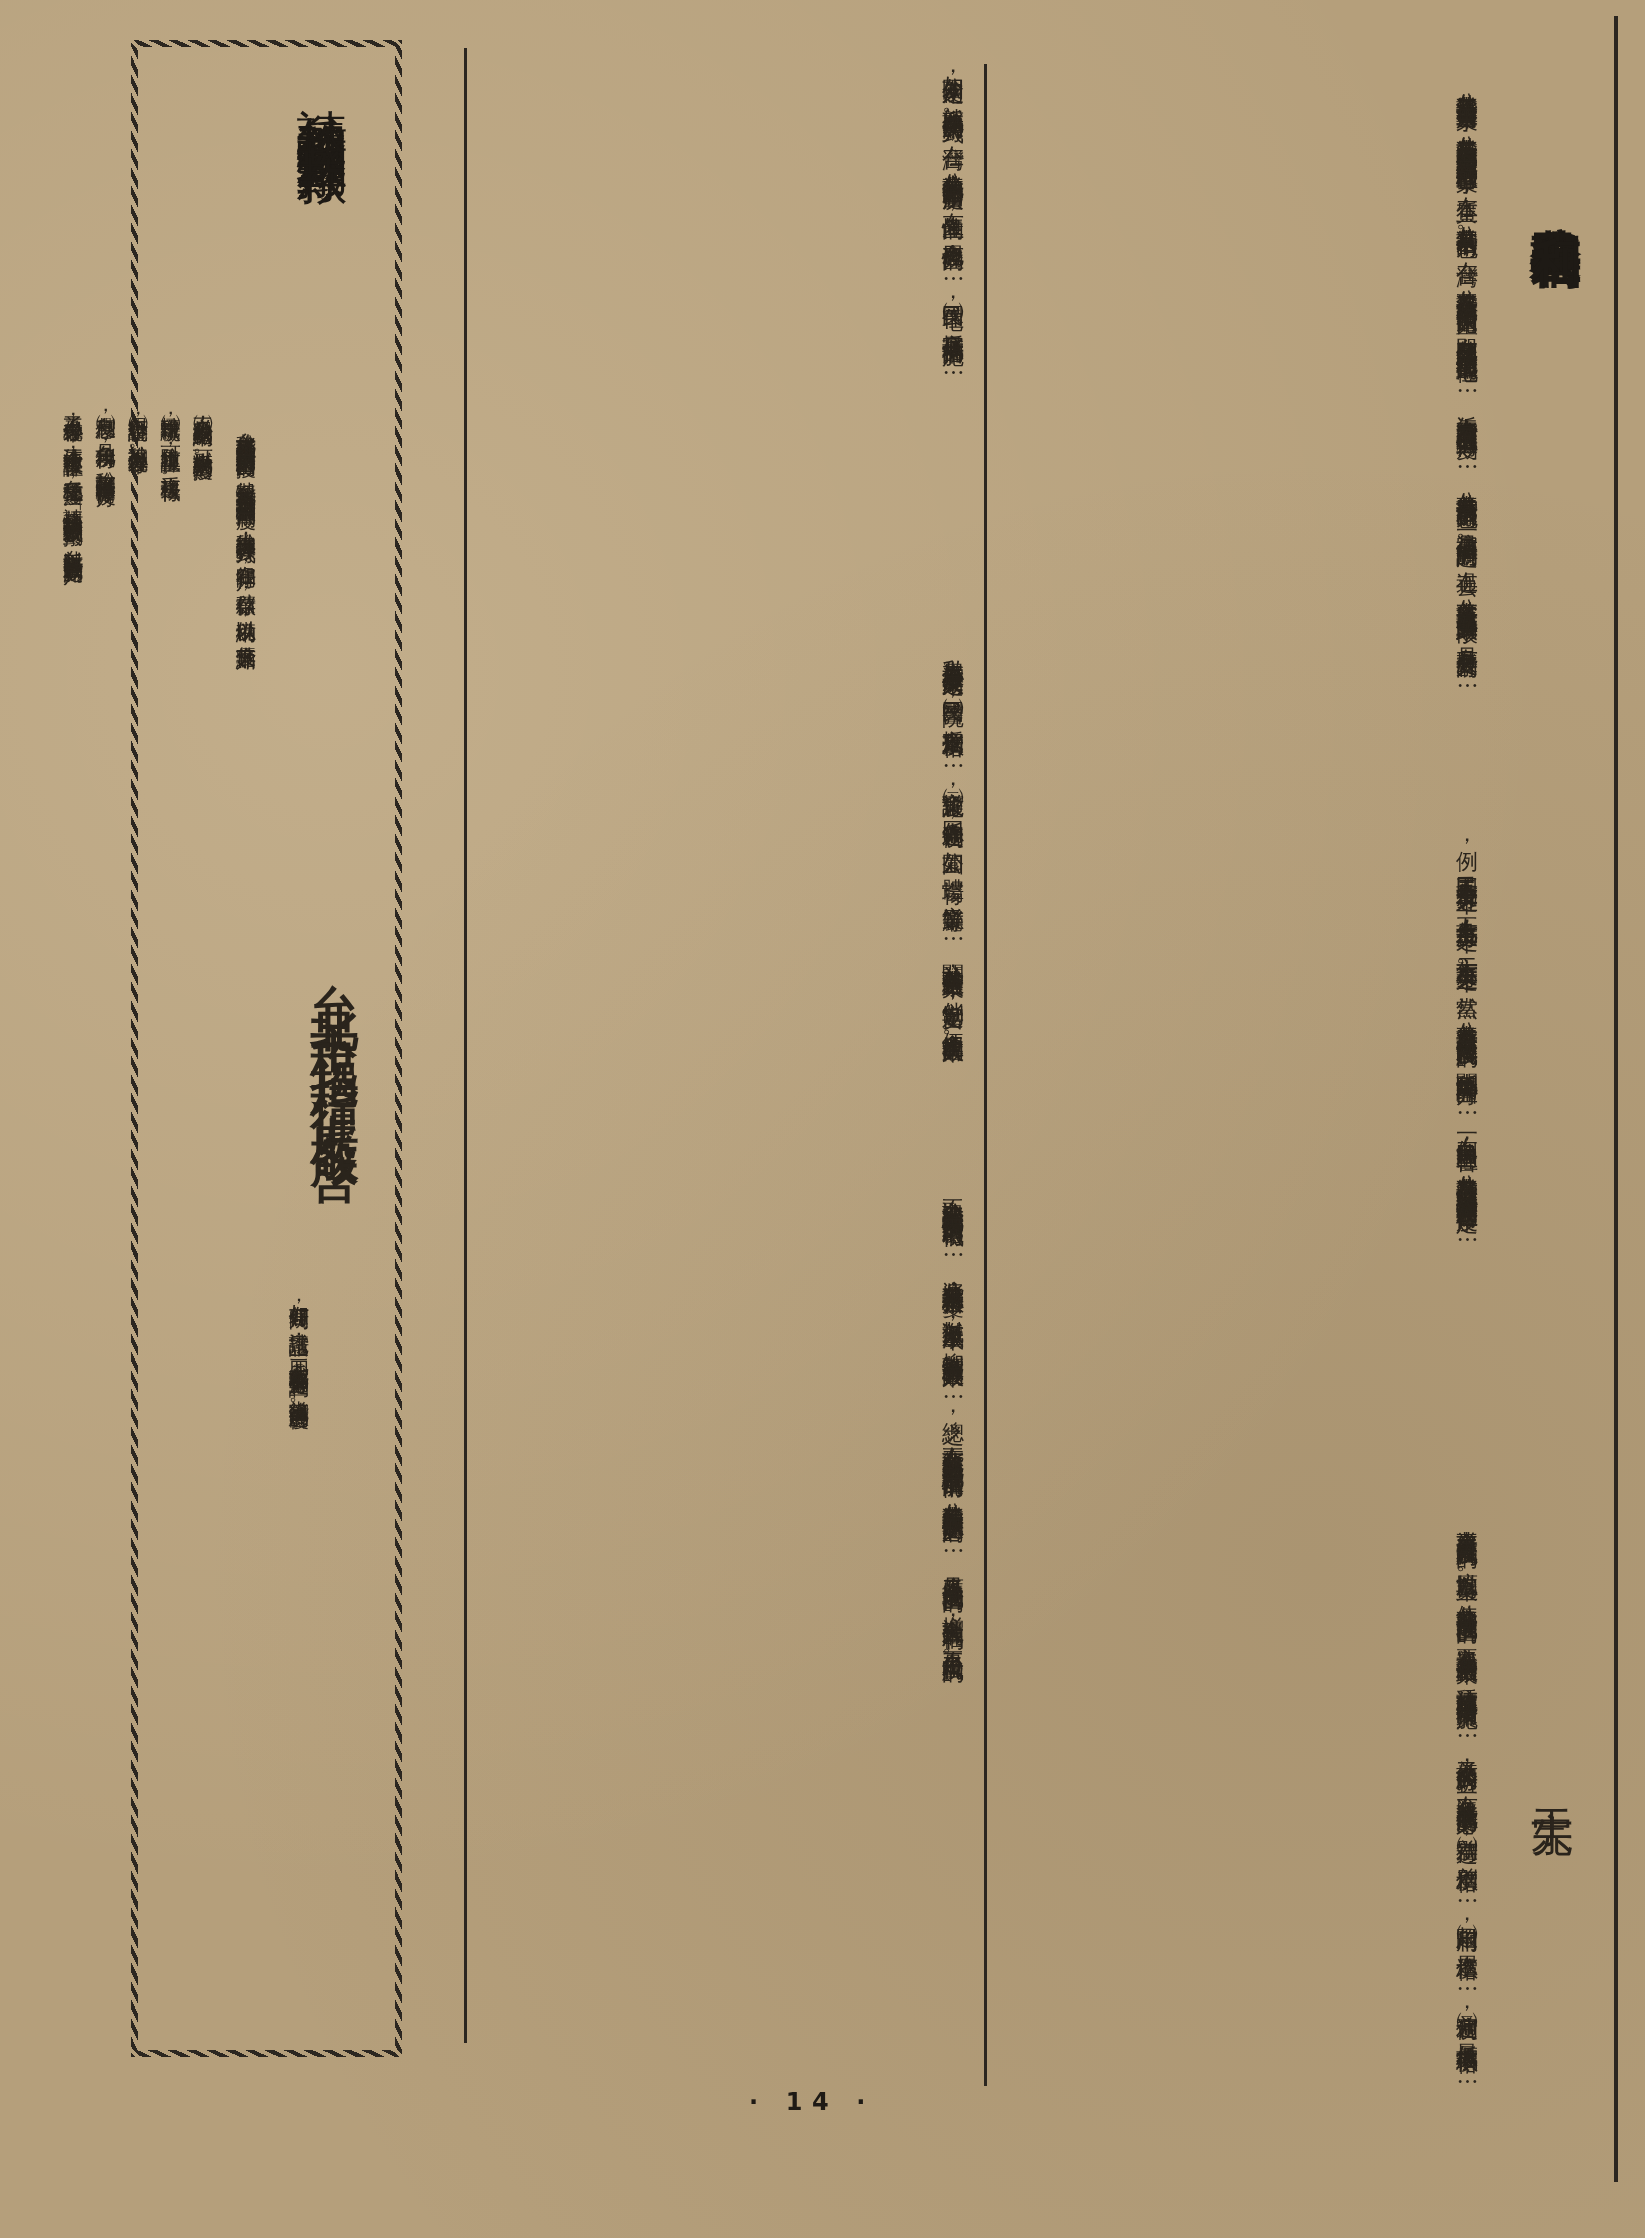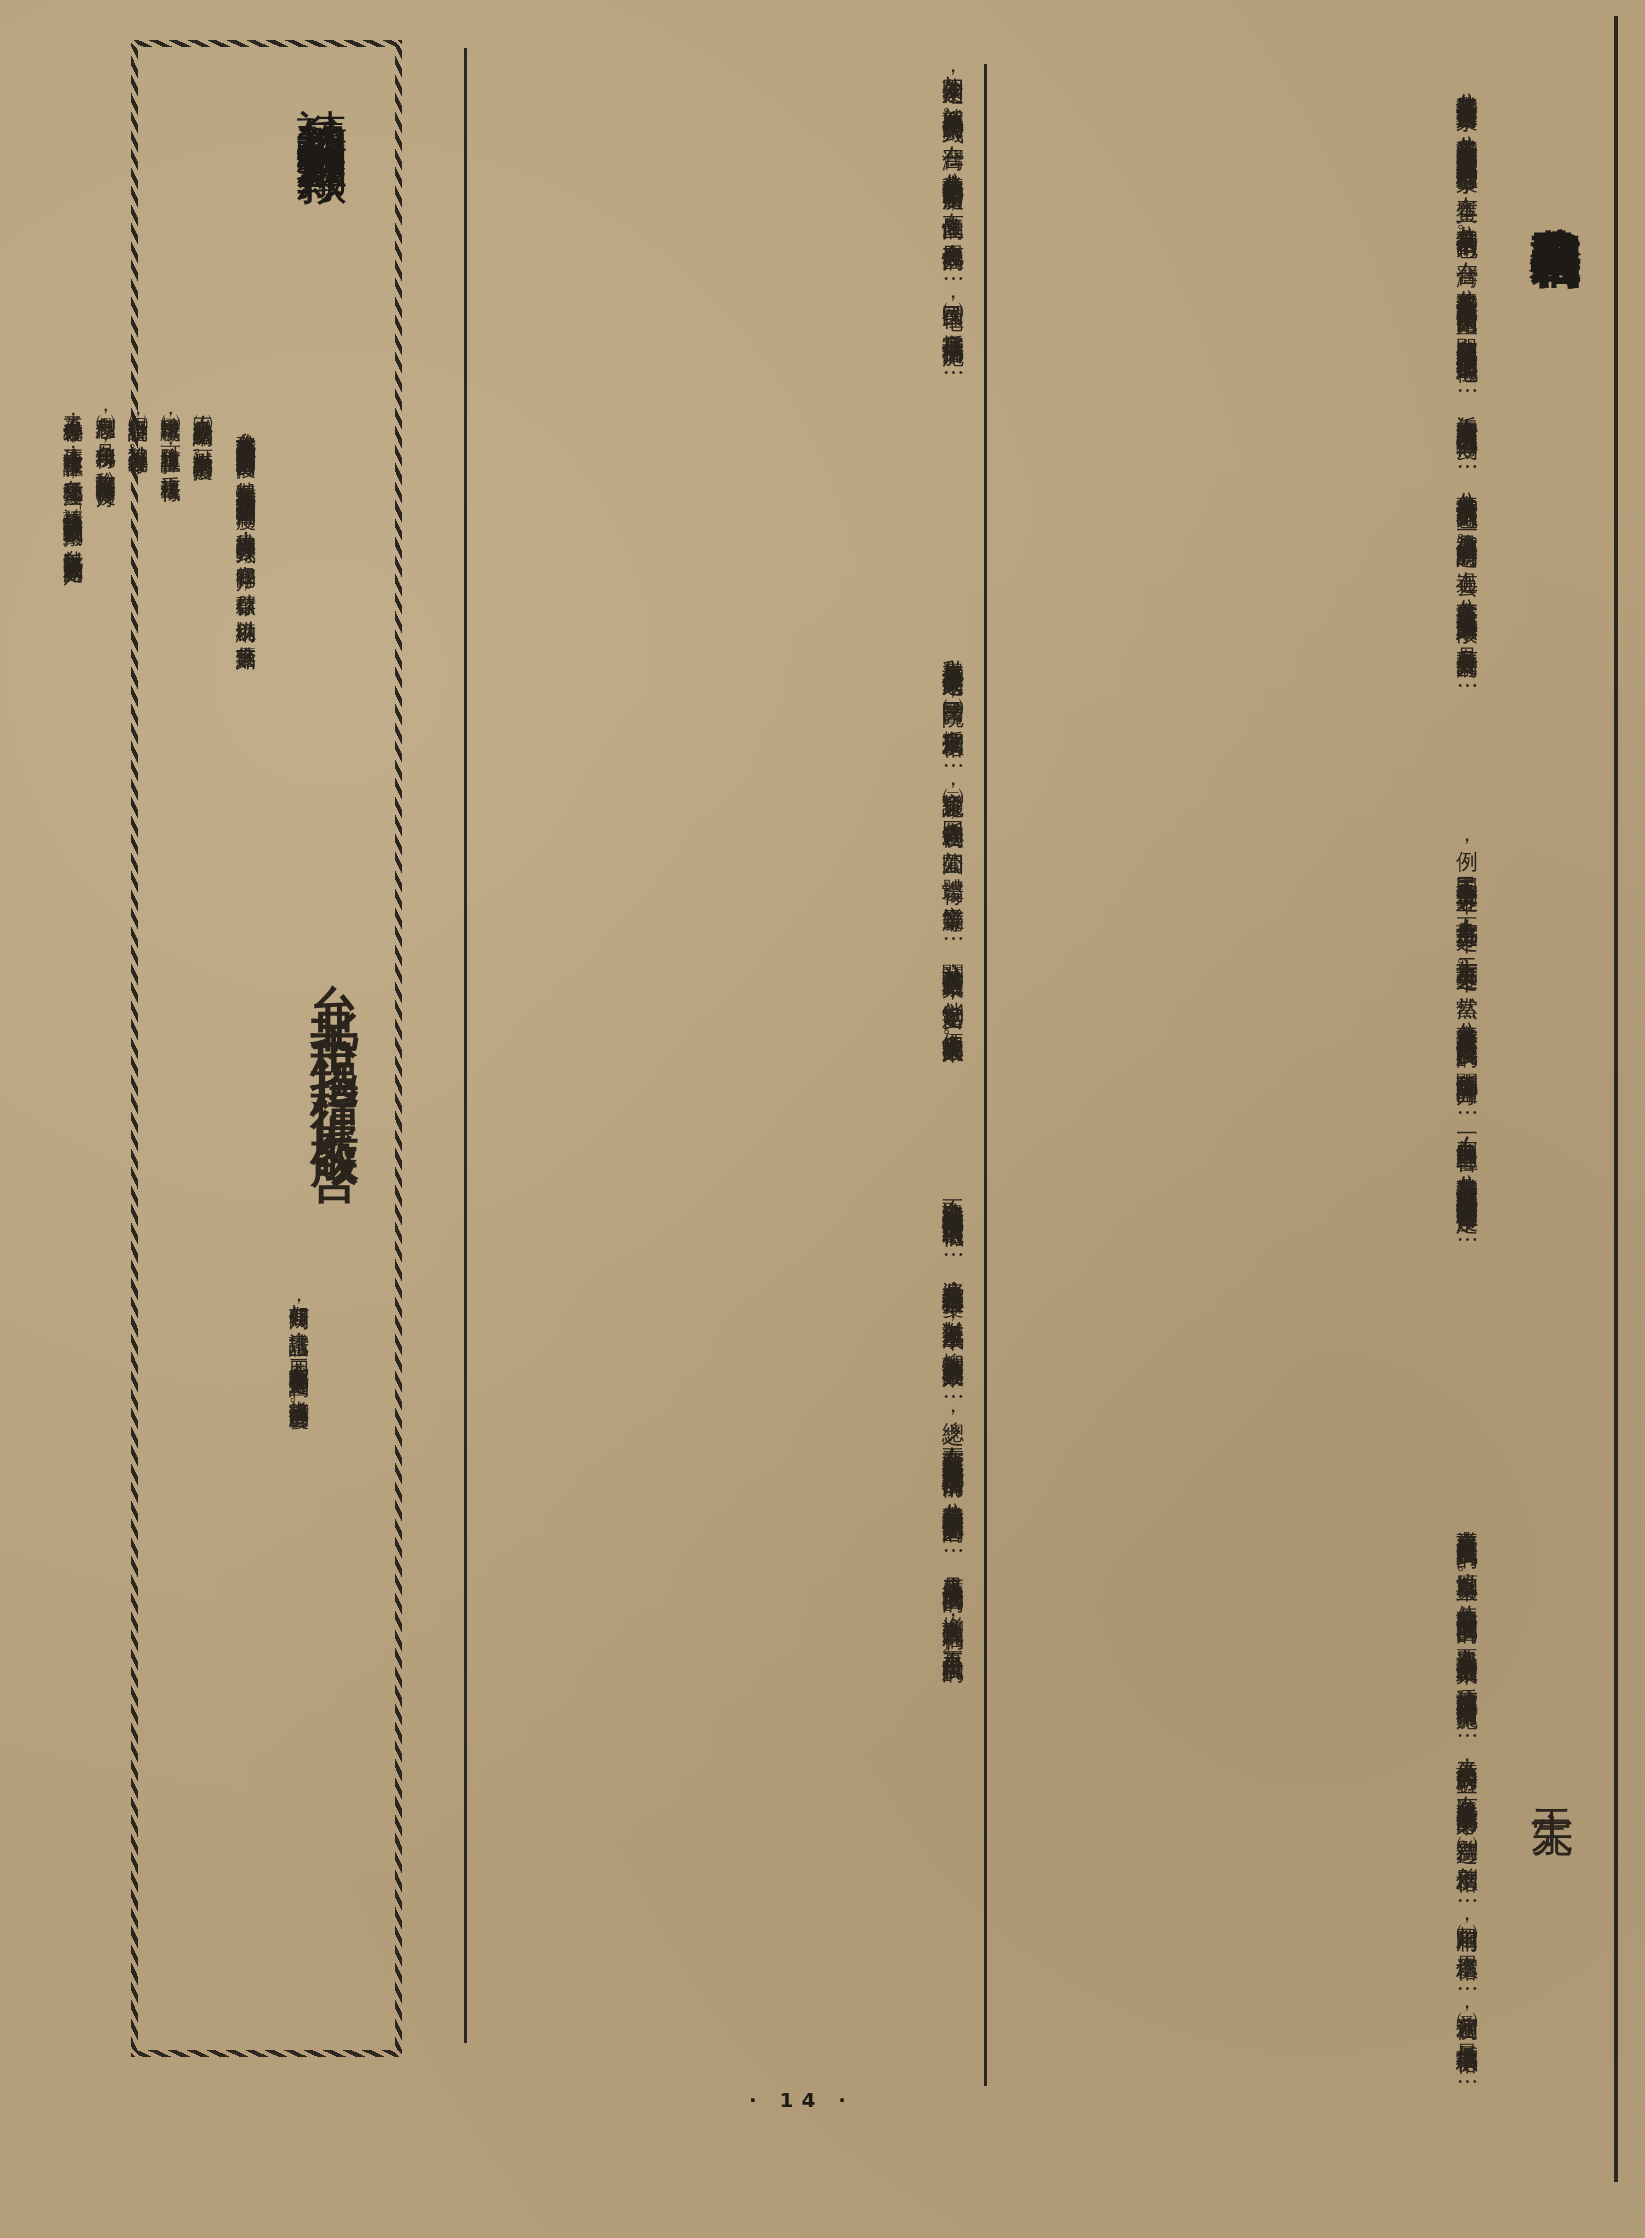--- a/index.html
+++ b/index.html
@@ -44,21 +44,21 @@
   }
   #ad-intro { right: 134px; top: 369px; font-size: 20.3px; color: #2a241c; line-height: 1.5; }
   #ad-list  { right: 150px; top: 353px; font-size: 20.3px; color: #2a241c; }
   #ad-signature {
     right: 21.4px; top: 898px; font-size: 48px; font-weight: bold;
     font-family: "DejaVu Sans", sans-serif; letter-spacing: 0.4em;
   }
   #ad-contact { right: 80px; top: 1241px; font-size: 20.3px; color: #2a241c; }
   #ad-rule { position: absolute; left: 464px; top: 48px; width: 2.7px; height: 1995px; background: #2b2620; }
   #page-number {
-    position: absolute; left: 749px; top: 2088px; font-size: 20px; font-weight: bold;
+    position: absolute; left: 749px; top: 2088px; font-size: 24px; font-weight: bold;
     font-family: "DejaVu Sans", sans-serif; letter-spacing: 0.4em; color: #1e1a15;
   }
 </style>
 </head>
 <body>
 
 <div id="title-band"></div>
 <div id="title-rule"></div>
 <div class="vtext" id="article-title">公共事業與民生福利</div>
 <div class="vtext" id="author">于宗先</div>

